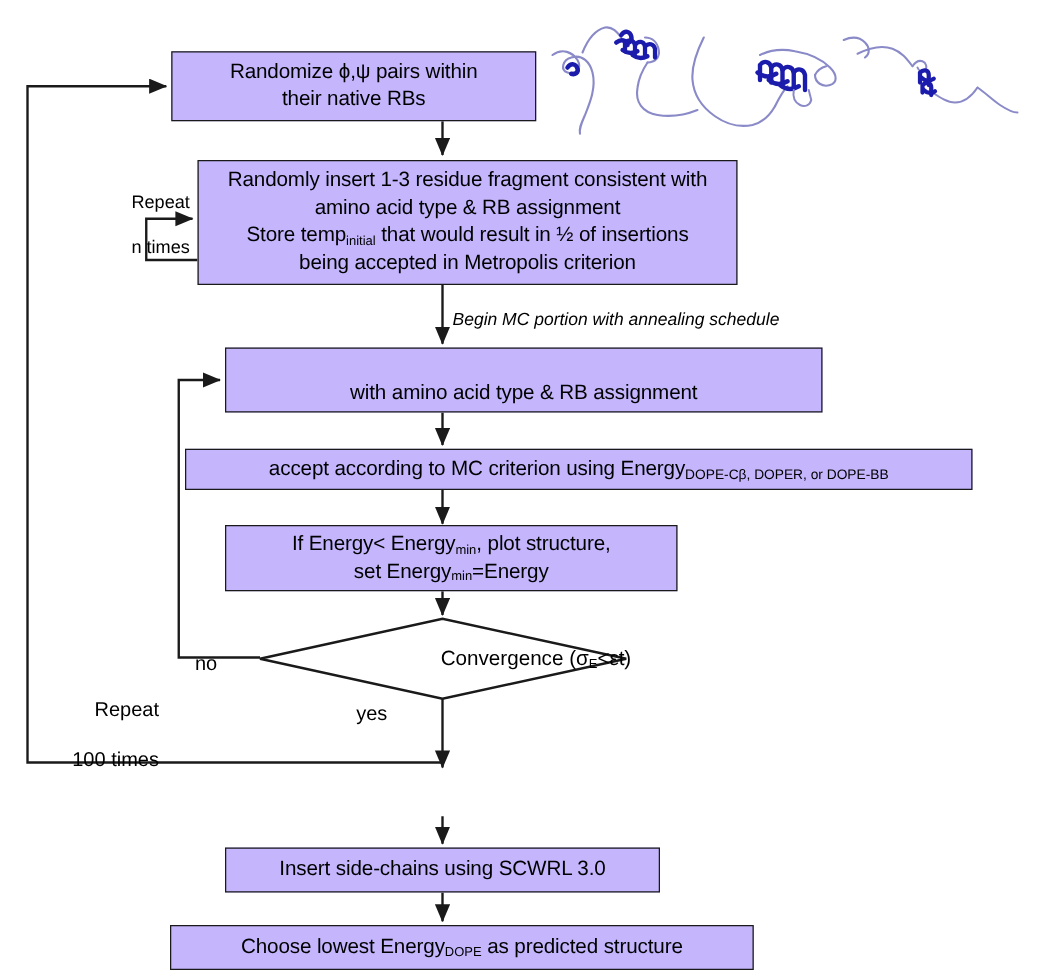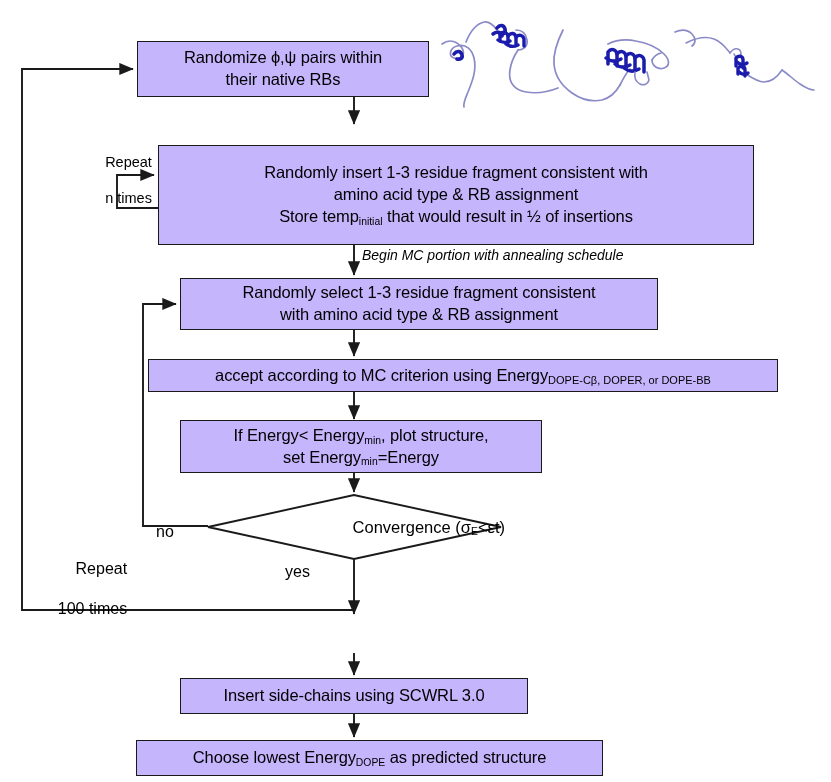--- a/index.html
+++ b/index.html
@@ -162,31 +162,32 @@
     </g>
   </svg>
 
   <div class="box" style="left:137px; top:41px; width:292px; height:56px;">
     <div class="inner">
       <span>Randomize ϕ,ψ pairs within</span><br>
       <span>their native RBs</span>
     </div>
   </div>
 
-  <div class="box" style="left:158px; top:145px; width:596px; height:100px;align-items:center;">
+  <div class="box" style="left:158px; top:128px; width:432px; height:100px;align-items:center;">
     <div class="inner">
       <span>Randomly insert 1-3 residue fragment consistent with</span><br>
       <span>amino acid type &amp; RB assignment</span><br>
       <span><span>Store temp</span><sub>initial</sub><span> that would result in ½ of insertions</span></span><br>
+      <span>being accepted in Metropolis criterion</span>
     </div>
   </div>
 
   <div class="box" style="left:180px; top:278px; width:478px; height:52px;">
     <div class="inner">
-      <span>Randomly select 1-3 residue fragment consistent</span><br>
+      <br>
       <span>with amino acid type &amp; RB assignment</span>
     </div>
   </div>
 
   <div class="box" style="left:148px; top:359px; width:630px; height:33px;">
     <div class="inner">
       <span>accept according to MC criterion using Energy</span><span class="sub-inline" style="position:relative; bottom:-3px;">DOPE-Cβ, DOPER, or DOPE-BB</span>
     </div>
   </div>
 

